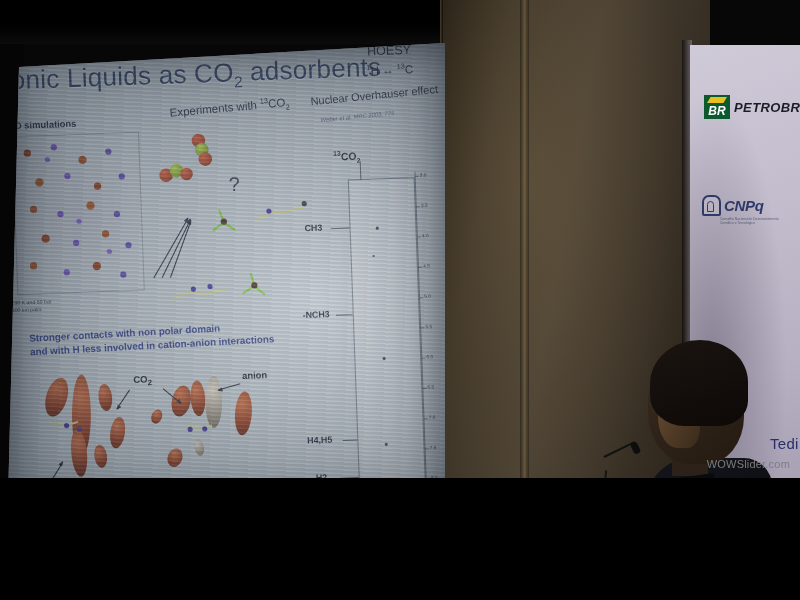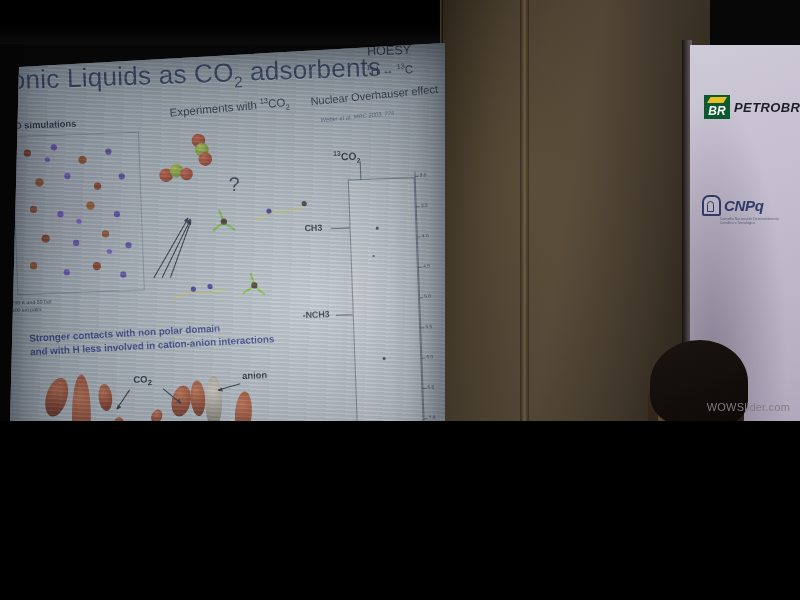--- a/index.html
+++ b/index.html
@@ -1,18 +1,18 @@
 <!DOCTYPE html>
 <html><head>
 <meta charset="utf-8">
 <style>
   html,body{margin:0;padding:0;background:#000;}
   body{width:800px;height:600px;overflow:hidden;
        font-family:"Liberation Sans",sans-serif;}
-  #stage{position:relative;width:800px;height:421px;overflow:hidden;background:#070707;}
+  #stage{position:relative;width:800px;height:478px;overflow:hidden;background:#070707;}
 
   
   .room-wall{position:absolute;left:430px;top:0;width:280px;height:600px;
     background:linear-gradient(100deg,#1b150d 0%,#3b3225 22%,#4a4032 45%,#3a3126 70%,#241d14 100%);}
   .room-wall:after{content:"";position:absolute;inset:0;
     background:radial-gradient(ellipse at 35% 30%,rgba(120,104,74,.45),rgba(0,0,0,0) 62%);}
   .wall-seam{position:absolute;top:0;width:9px;height:600px;
     background:linear-gradient(90deg,rgba(0,0,0,.75),rgba(150,126,84,.55),rgba(0,0,0,.7));}
   .dark-left{position:absolute;left:0;top:0;width:24px;height:600px;background:#050505;}
   .dark-top{position:absolute;left:0;top:0;width:440px;height:44px;

